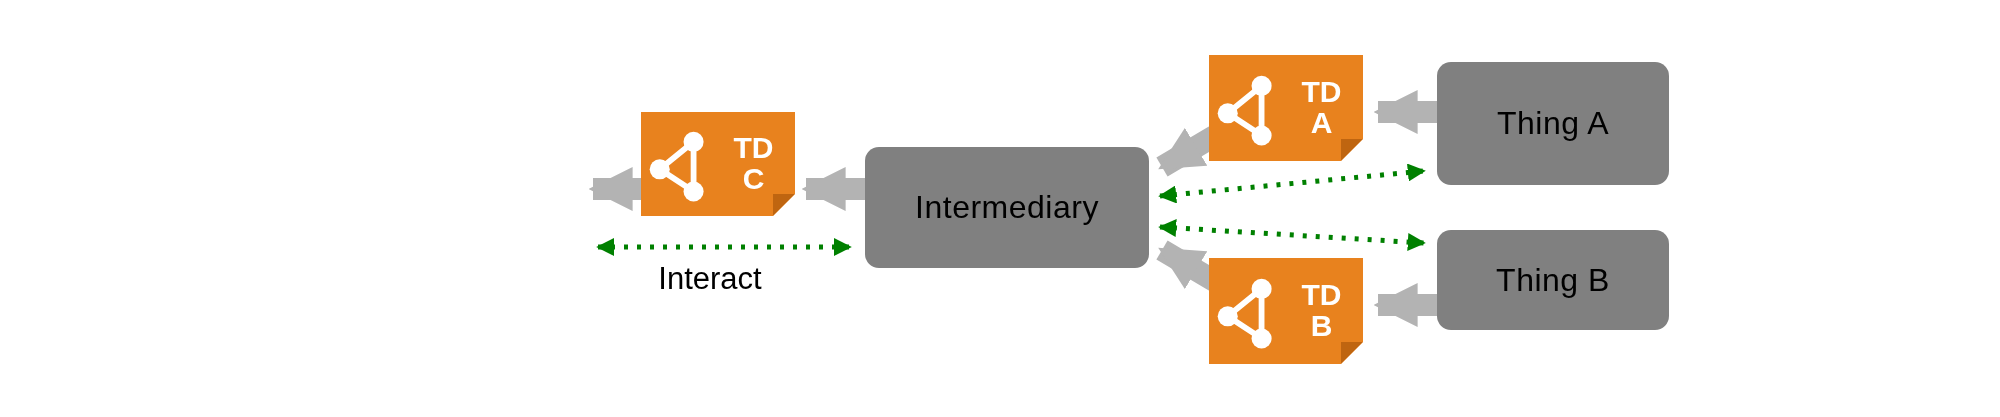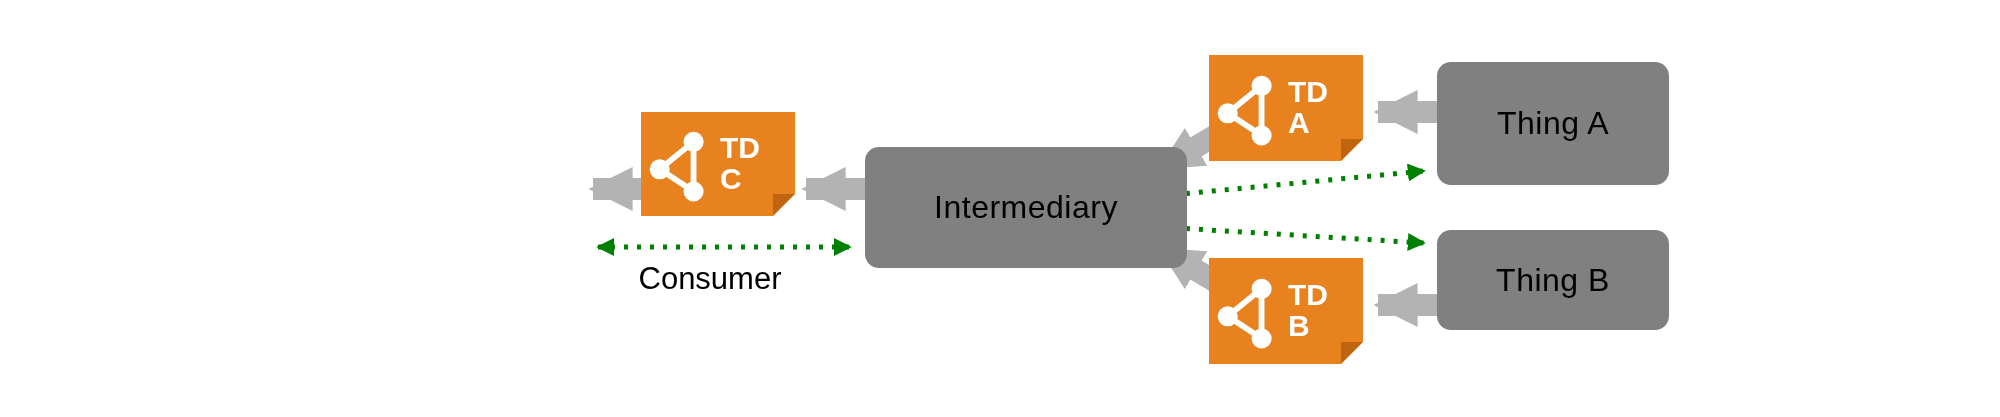--- a/index.html
+++ b/index.html
@@ -6,39 +6,39 @@
   body{font-family:"Liberation Sans","DejaVu Sans",sans-serif;}
   .canvas{position:relative;width:2000px;height:417px;background:#ffffff;overflow:hidden;}
   .arrows{position:absolute;left:0;top:0;}
 
   .node{
     position:absolute;background:#808080;border-radius:14px;
     display:flex;align-items:center;justify-content:center;
     font-weight:normal;font-size:32px;color:#000000;letter-spacing:0.5px;
   }
   #consumer{left:335px;top:152px;width:243px;height:119px;}
-  #intermediary{left:865px;top:147px;width:322px;height:121px;}
+  #intermediary{left:865px;top:147px;width:284px;height:121px;}
   #thing-a{left:1437px;top:62px;width:232px;height:123px;}
   #thing-b{left:1437px;top:230px;width:232px;height:100px;}
 
   .td{
     position:absolute;background:#e8821e;
     display:flex;align-items:center;
     clip-path:polygon(0 0,100% 0,100% calc(100% - 22px),calc(100% - 22px) 100%,0 100%);
   }
   #td-c{left:641px;top:112px;width:154px;height:104px;}
   #td-a{left:1209px;top:55px;width:154px;height:106px;}
   #td-b{left:1209px;top:258px;width:154px;height:106px;}
   .td .fold{
     position:absolute;right:0;bottom:0;width:22px;height:22px;
     background:#bf6510;clip-path:polygon(0 0,100% 0,0 100%);
   }
   .td .graph{margin-left:5px;flex:0 0 auto;}
   .td .td-text{
-    flex:1;display:flex;flex-direction:column;align-items:flex-start;
+    flex:1;display:flex;flex-direction:column;align-items:center;
     color:#ffffff;font-weight:bold;font-size:30px;line-height:1.02;
     margin-right:8px;
   }
 
   .interact-label{
     position:absolute;left:625px;top:261px;width:170px;text-align:center;
     font-size:31px;color:#000000;
   }
 </style>
 </head>
@@ -116,15 +116,15 @@
       <circle cx="13" cy="40" r="9.5" fill="#ffffff"></circle>
       <circle cx="45" cy="61" r="9.5" fill="#ffffff"></circle>
     </svg>
     <div class="td-text">
       <span>TD</span>
       <span>C</span>
     </div>
     <div class="fold"></div>
   </div>
 
-  <div class="interact-label">Consumer</div>
+  <div class="interact-label">Interact</div>
 
 </div>
 
 </body></html>

